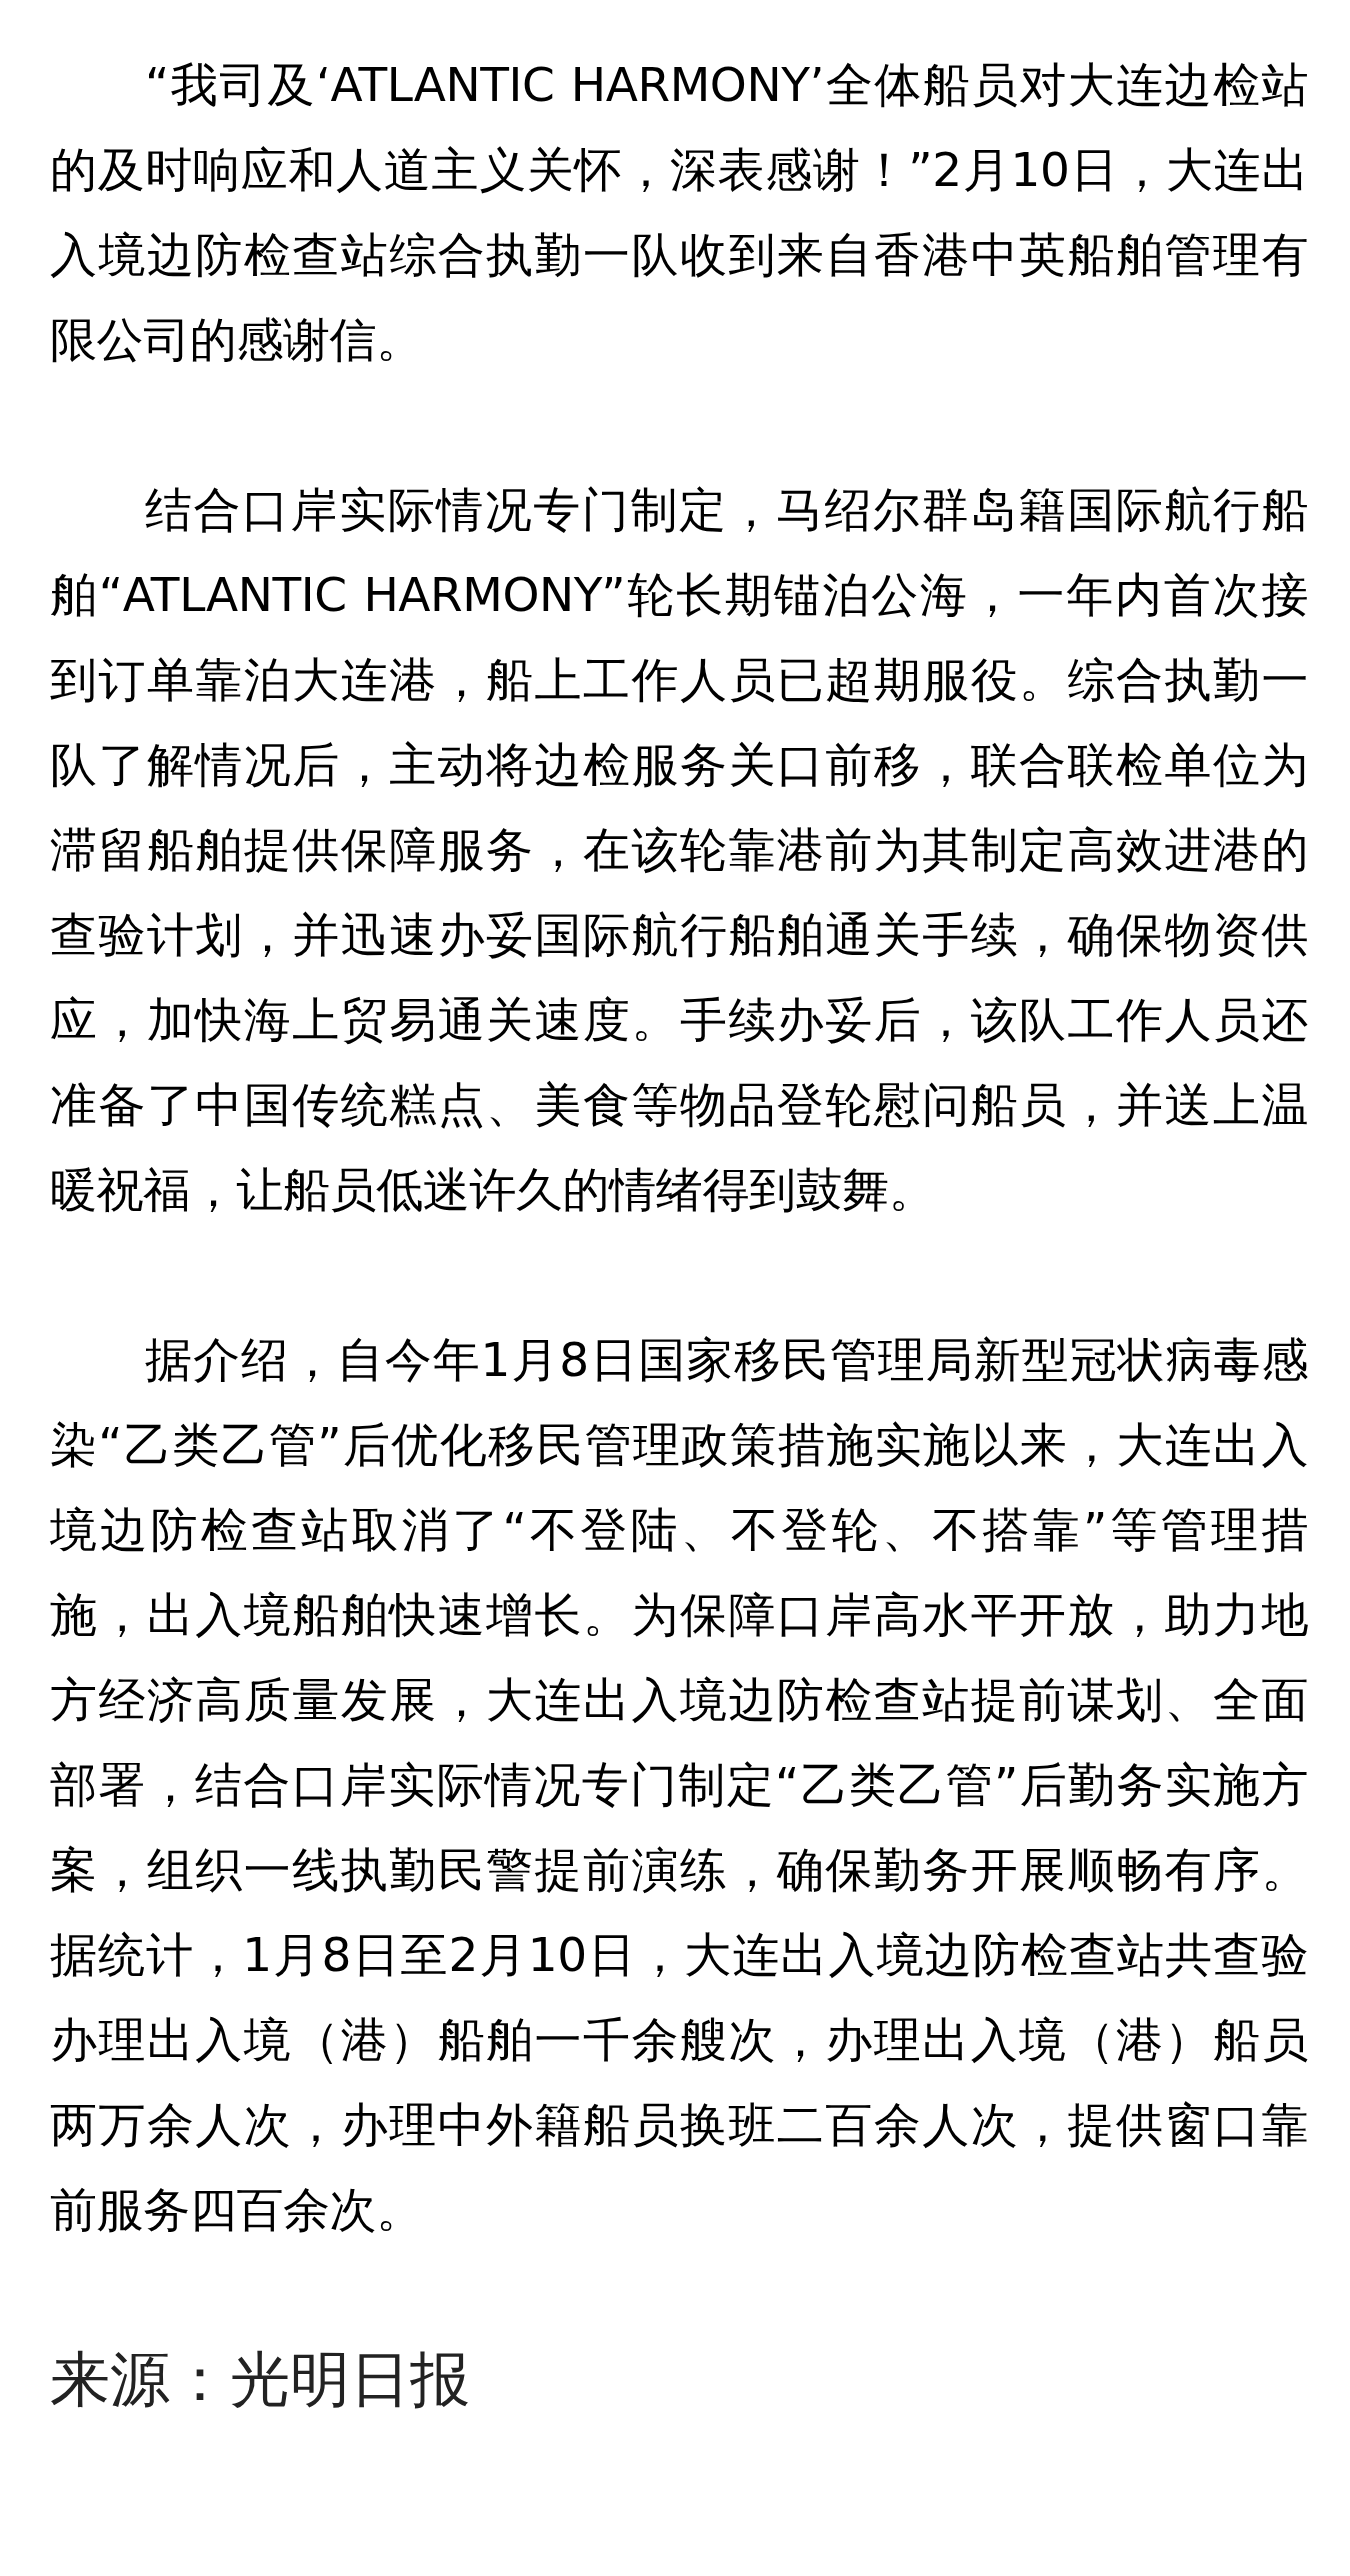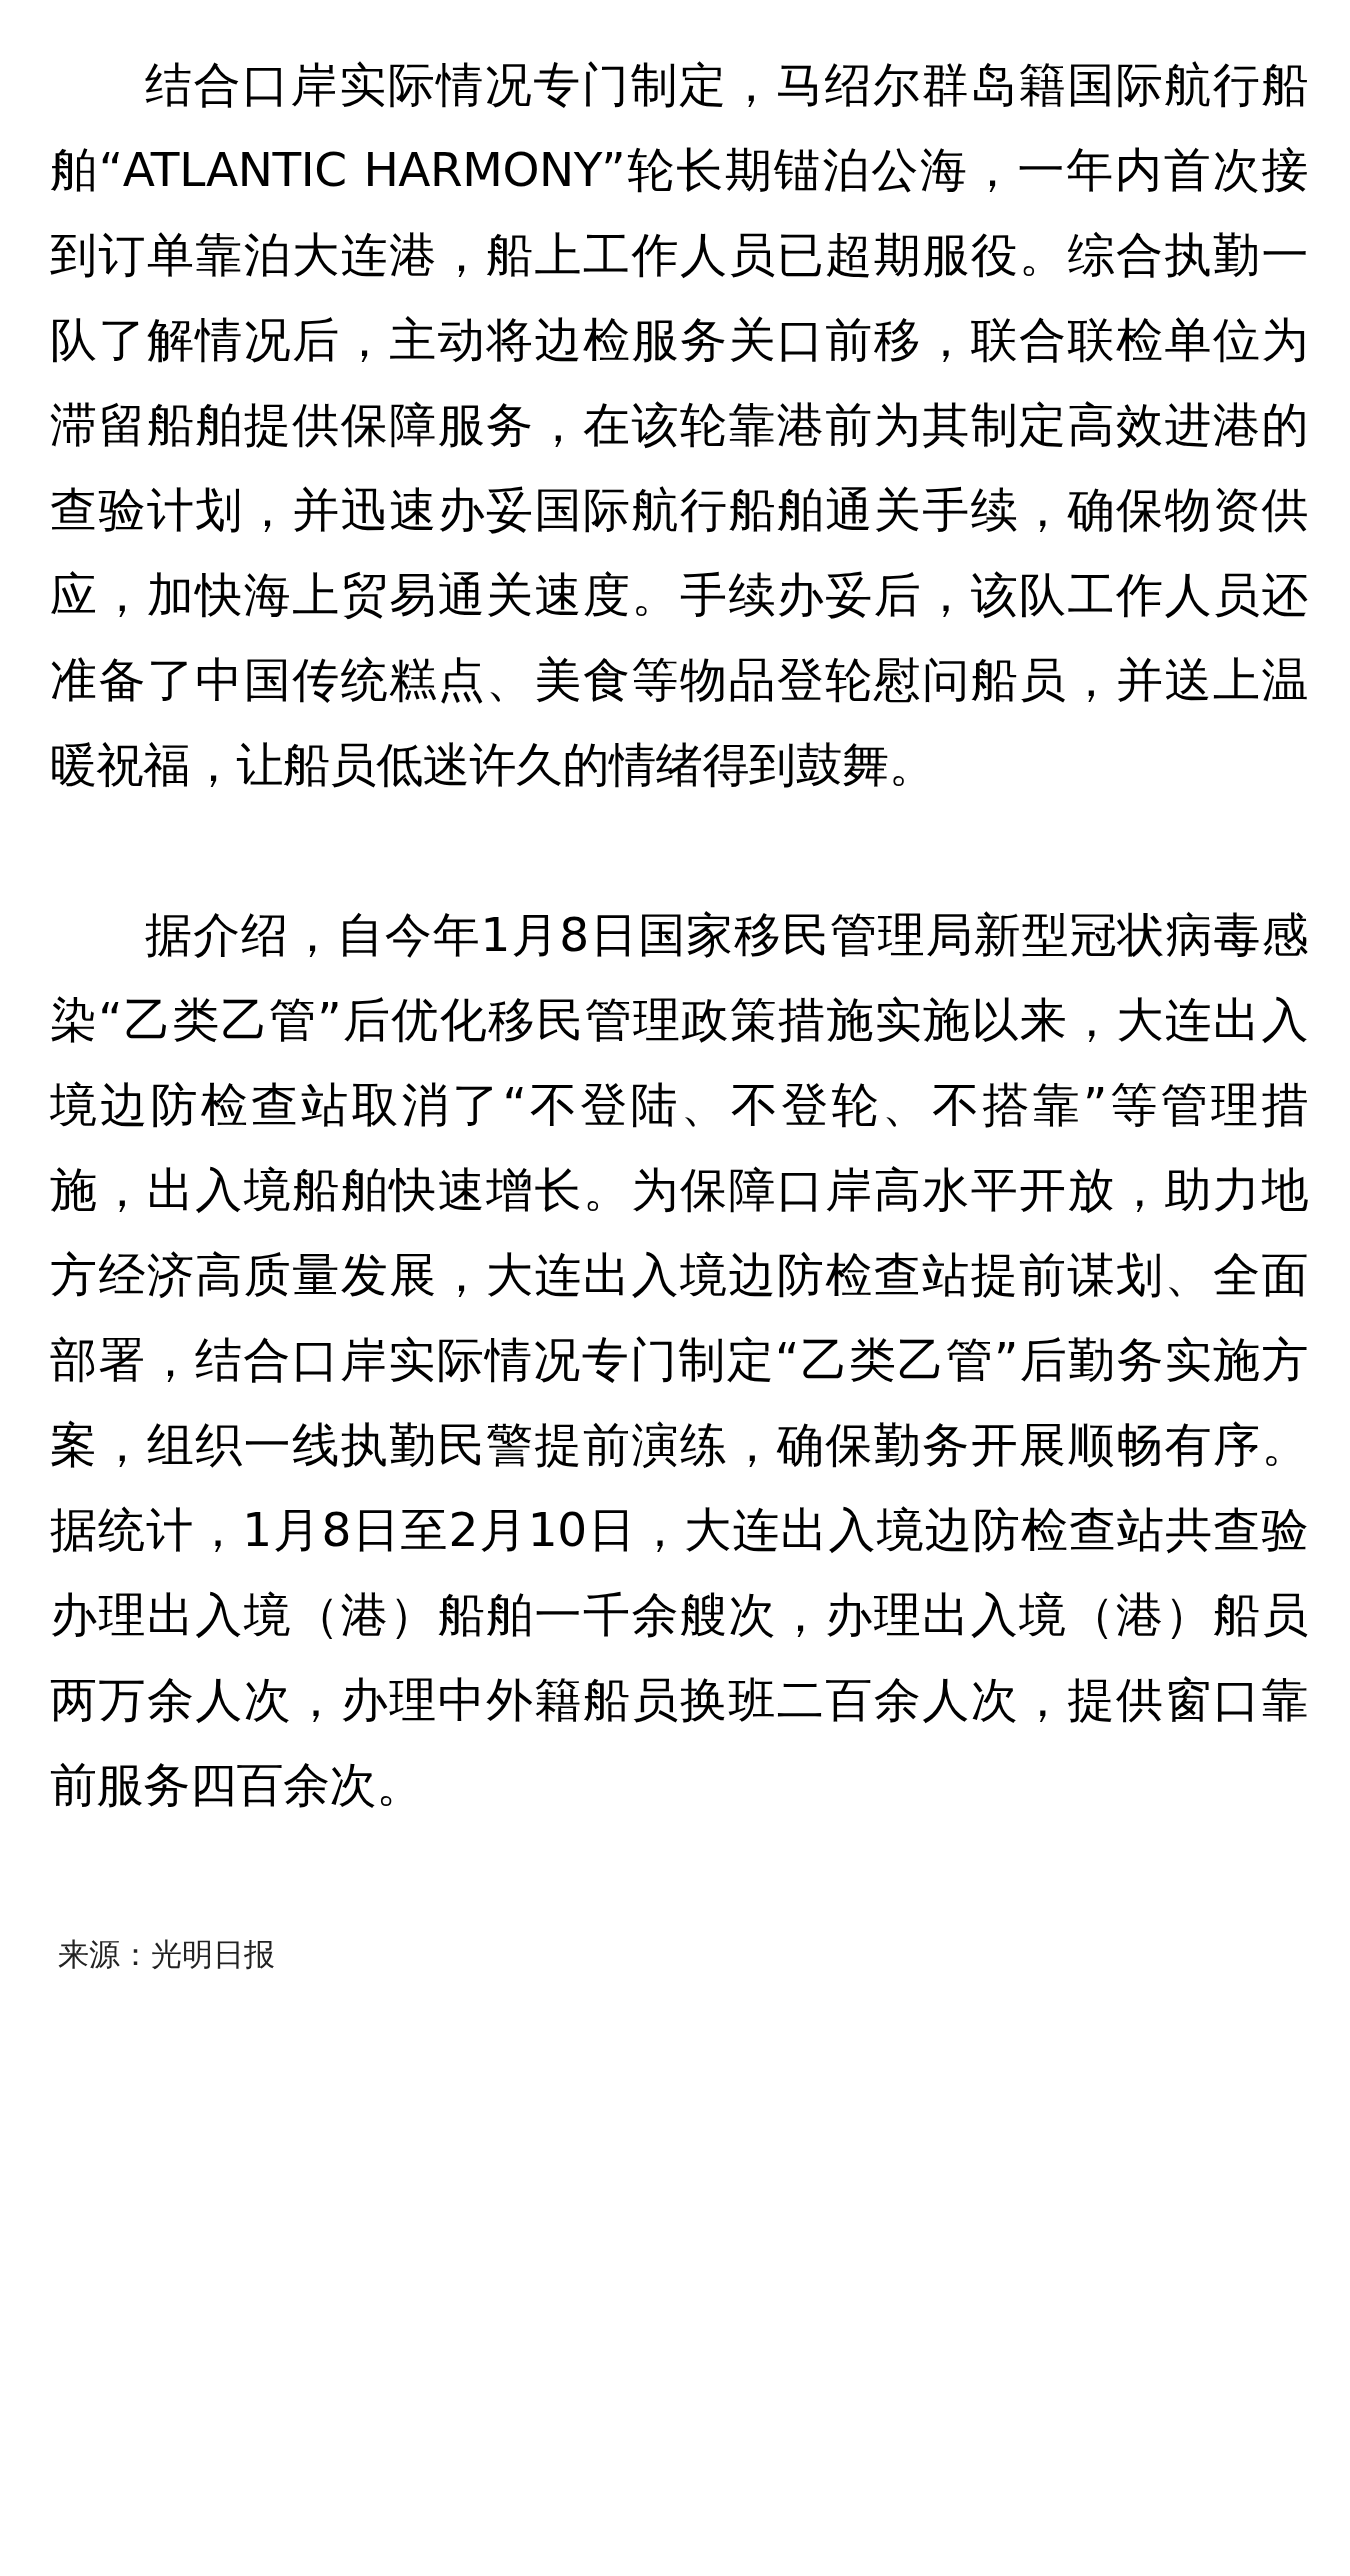--- a/index.html
+++ b/index.html
@@ -20,27 +20,28 @@
   .para {
     font-size: 47px;
     line-height: 85px;
     margin: 0 0 85px 0;
     text-indent: 95px;
     text-align: justify;
     word-break: break-all;
     letter-spacing: -0.4px;
   }
   .source {
-    font-size: 31px;
+    font-size: 60px;
     line-height: 85px;
     color: #222222;
-    margin: 8px;
+    margin: 0;
   }
 </style>
 </head>
 <body>
 
 <div class="article">
+  <p class="para">“我司及‘ATLANTIC HARMONY’全体船员对大连边检站的及时响应和人道主义关怀，深表感谢！”2月10日，大连出入境边防检查站综合执勤一队收到来自香港中英船舶管理有限公司的感谢信。</p>
   <p class="para">结合口岸实际情况专门制定，马绍尔群岛籍国际航行船舶“ATLANTIC HARMONY”轮长期锚泊公海，一年内首次接到订单靠泊大连港，船上工作人员已超期服役。综合执勤一队了解情况后，主动将边检服务关口前移，联合联检单位为滞留船舶提供保障服务，在该轮靠港前为其制定高效进港的查验计划，并迅速办妥国际航行船舶通关手续，确保物资供应，加快海上贸易通关速度。手续办妥后，该队工作人员还准备了中国传统糕点、美食等物品登轮慰问船员，并送上温暖祝福，让船员低迷许久的情绪得到鼓舞。</p>
   <p class="para">据介绍，自今年1月8日国家移民管理局新型冠状病毒感染“乙类乙管”后优化移民管理政策措施实施以来，大连出入境边防检查站取消了“不登陆、不登轮、不搭靠”等管理措施，出入境船舶快速增长。为保障口岸高水平开放，助力地方经济高质量发展，大连出入境边防检查站提前谋划、全面部署，结合口岸实际情况专门制定“乙类乙管”后勤务实施方案，组织一线执勤民警提前演练，确保勤务开展顺畅有序。据统计，1月8日至2月10日，大连出入境边防检查站共查验办理出入境（港）船舶一千余艘次，办理出入境（港）船员两万余人次，办理中外籍船员换班二百余人次，提供窗口靠前服务四百余次。</p>
   <p class="source">来源：光明日报</p>
 </div>
 
 
 </body></html>

